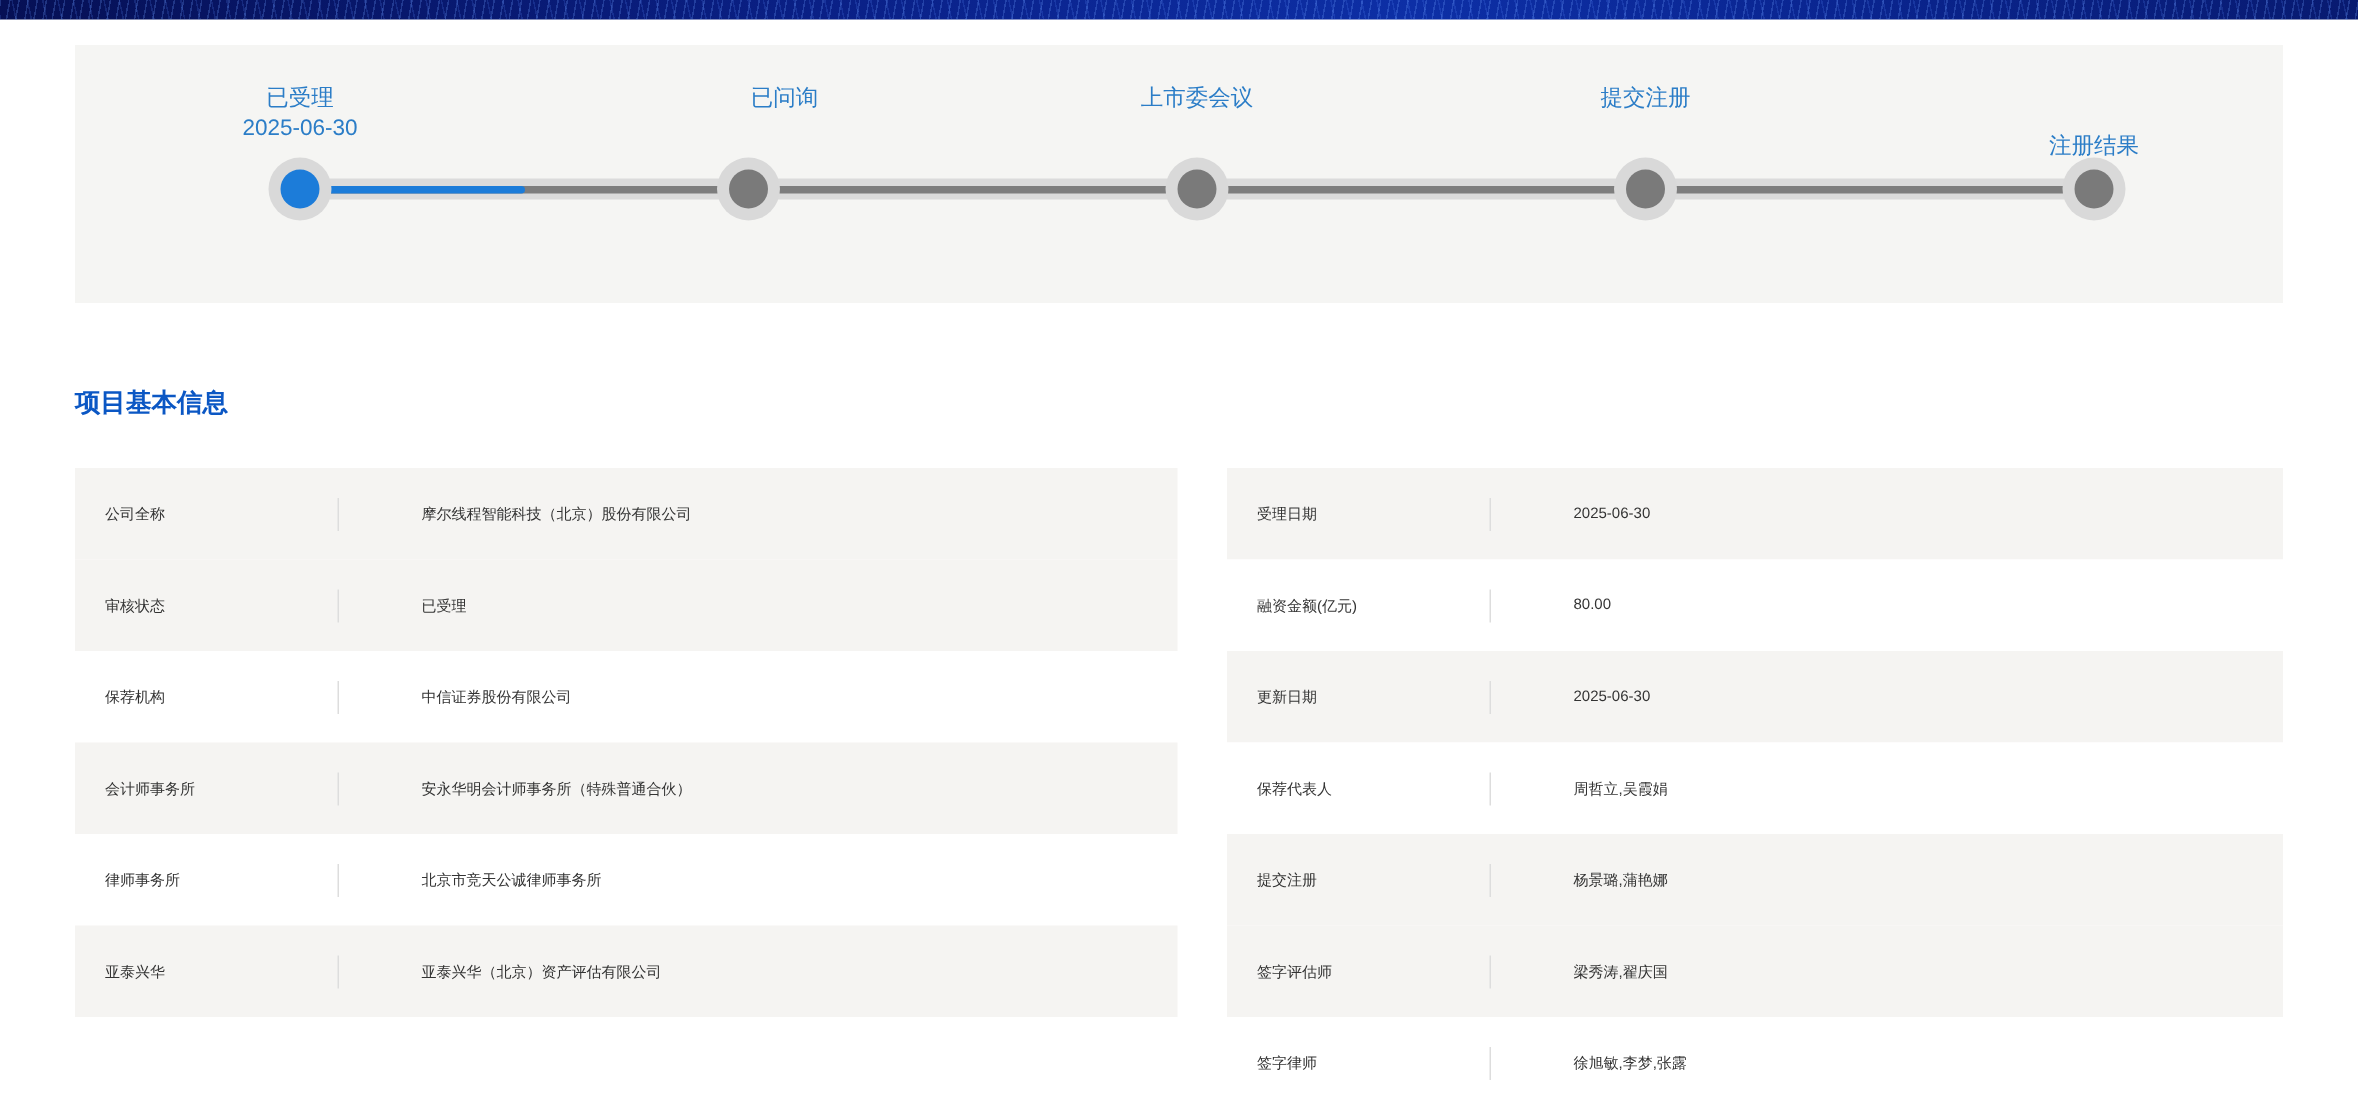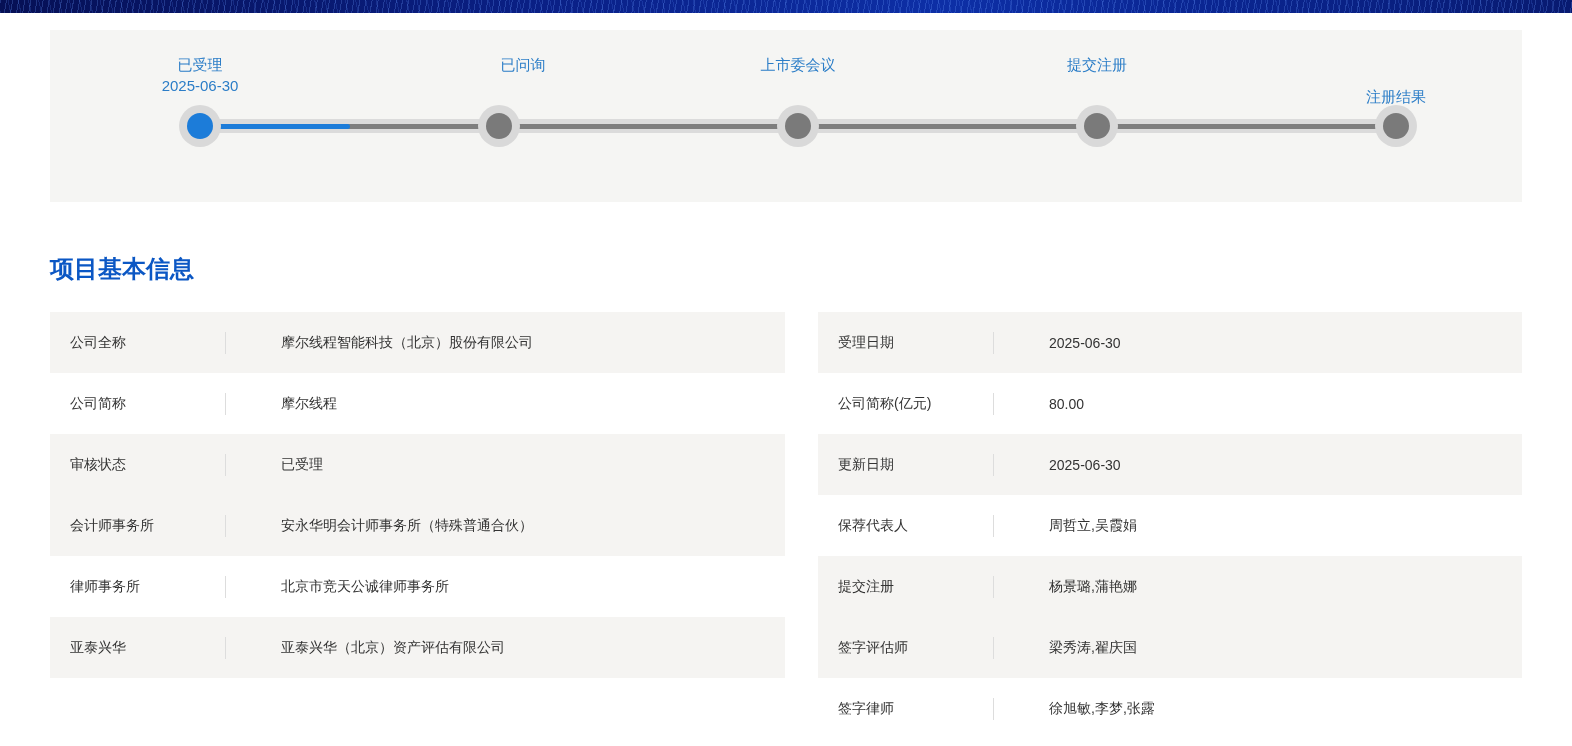--- a/index.html
+++ b/index.html
@@ -45,30 +45,30 @@
     position: absolute; top: 75px; transform: translateX(-50%);
     width: 42px; height: 42px; border-radius: 50%;
     background: #d9d9d9; z-index: 2;
     display: flex; align-items: center; justify-content: center;
   }
   .dot { width: 26px; height: 26px; border-radius: 50%; background: #7a7a7a; }
   .dot.active { background: #1c7cd9; }
   
   .sec-title {
     margin: 55px 0 0 50px;
-    font-size: 24px; line-height: 23px;
+    font-size: 17px; line-height: 23px;
     font-weight: bold; color: #0b57c4;
   }
   
   .grid { display: flex; margin: 32px 50px 0 50px; }
   .col { width: 735px; }
   .col.right { width: 704px; margin-left: 33px; }
   .info-row {
     height: 61px; display: flex; align-items: center;
-    padding-left: 20px; font-size: 14px; color: #333;
+    padding-left: 20px; font-size: 10px; color: #333;
     background: #ffffff;
     gap: 39px;
   }
   .info-row.odd { background: #f5f4f2; }
   .info-row .lbl { width: 116px; flex-shrink: 0; }
   .info-row .sep { width: 1px; height: 22px; background: #dddddd; margin-right: 16px; flex-shrink: 0; }
   .info-row .val { white-space: nowrap; }
 </style>
 </head>
 <body>
@@ -106,29 +106,29 @@
 
 <h2 class="sec-title">项目基本信息</h2>
 
 <div class="grid">
   <div class="col" id="col-left">
       <div class="info-row odd">
         <span class="lbl">公司全称</span>
         <span class="sep"></span>
         <span class="val">摩尔线程智能科技（北京）股份有限公司</span>
       </div>
-      <div class="info-row even">
-        <span class="lbl">公司简称</span>
-        <span class="sep"></span>
-        <span class="val">摩尔线程</span>
-      </div>
       <div class="info-row odd">
         <span class="lbl">审核状态</span>
         <span class="sep"></span>
         <span class="val">已受理</span>
+      </div>
+      <div class="info-row even">
+        <span class="lbl">保荐机构</span>
+        <span class="sep"></span>
+        <span class="val">中信证券股份有限公司</span>
       </div>
       <div class="info-row odd">
         <span class="lbl">会计师事务所</span>
         <span class="sep"></span>
         <span class="val">安永华明会计师事务所（特殊普通合伙）</span>
       </div>
       <div class="info-row even">
         <span class="lbl">律师事务所</span>
         <span class="sep"></span>
         <span class="val">北京市竞天公诚律师事务所</span>
@@ -139,21 +139,21 @@
         <span class="val">亚泰兴华（北京）资产评估有限公司</span>
       </div>
     </div>
   <div class="col right" id="col-right">
       <div class="info-row odd">
         <span class="lbl">受理日期</span>
         <span class="sep"></span>
         <span class="val">2025-06-30</span>
       </div>
       <div class="info-row even">
-        <span class="lbl">公司简称(亿元)</span>
+        <span class="lbl">融资金额(亿元)</span>
         <span class="sep"></span>
         <span class="val">80.00</span>
       </div>
       <div class="info-row odd">
         <span class="lbl">更新日期</span>
         <span class="sep"></span>
         <span class="val">2025-06-30</span>
       </div>
       <div class="info-row even">
         <span class="lbl">保荐代表人</span>

